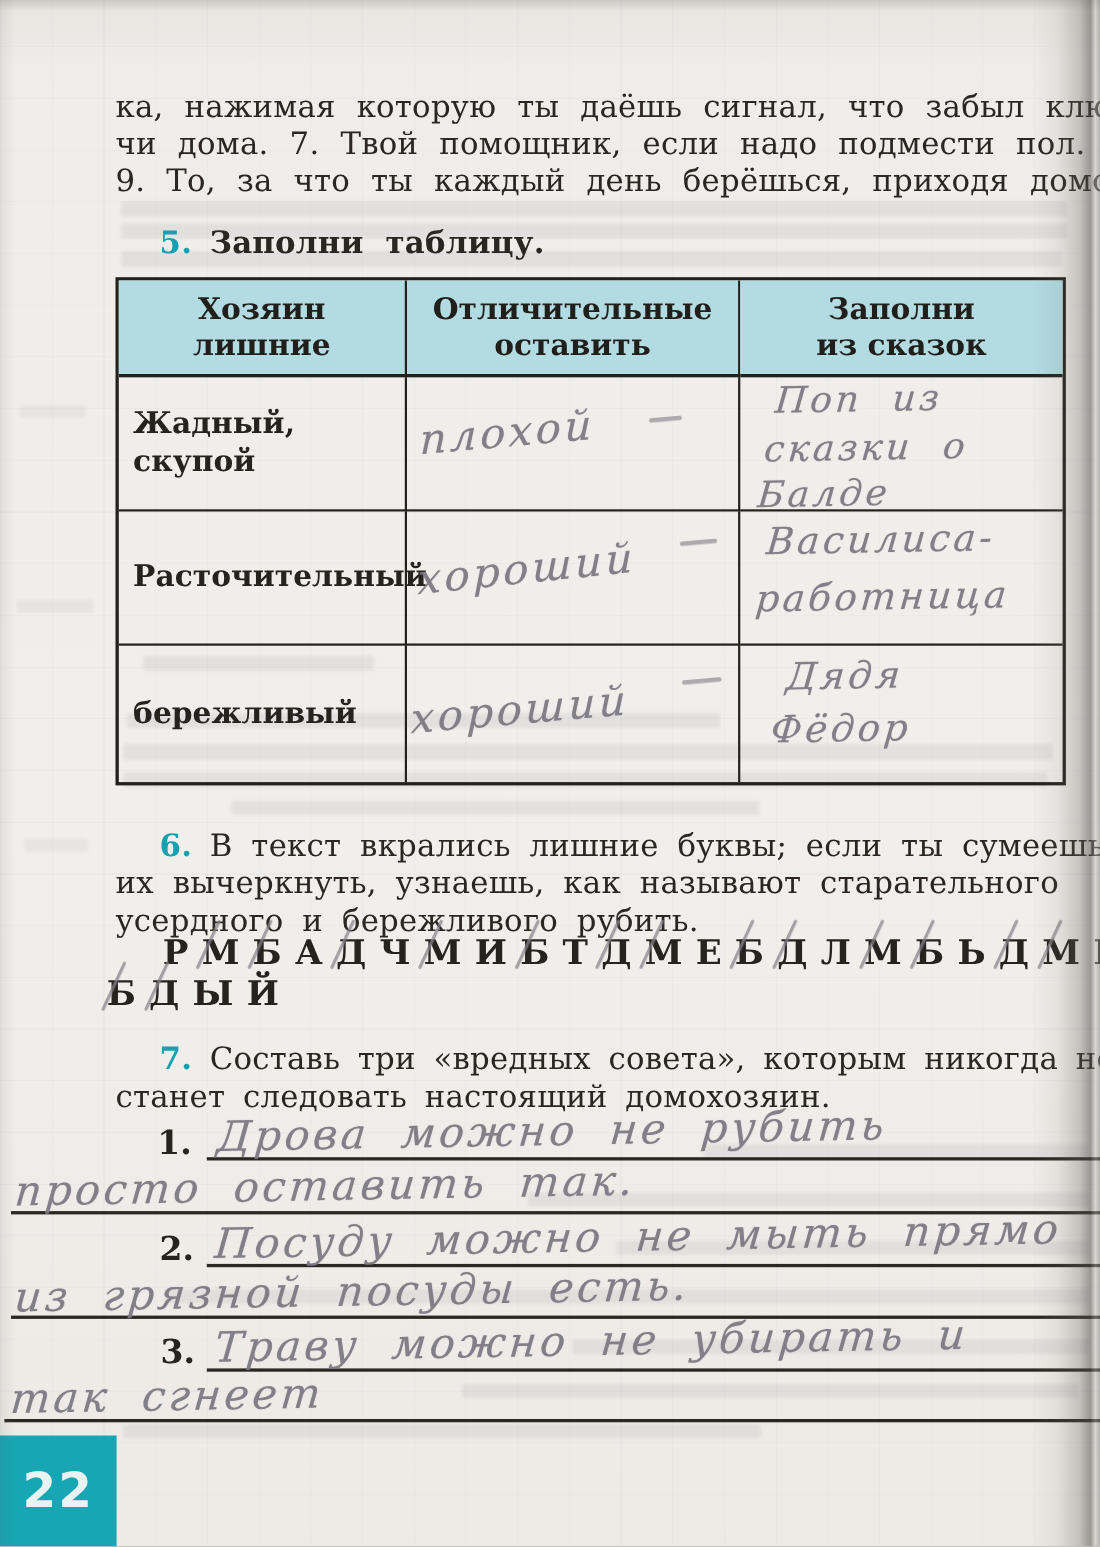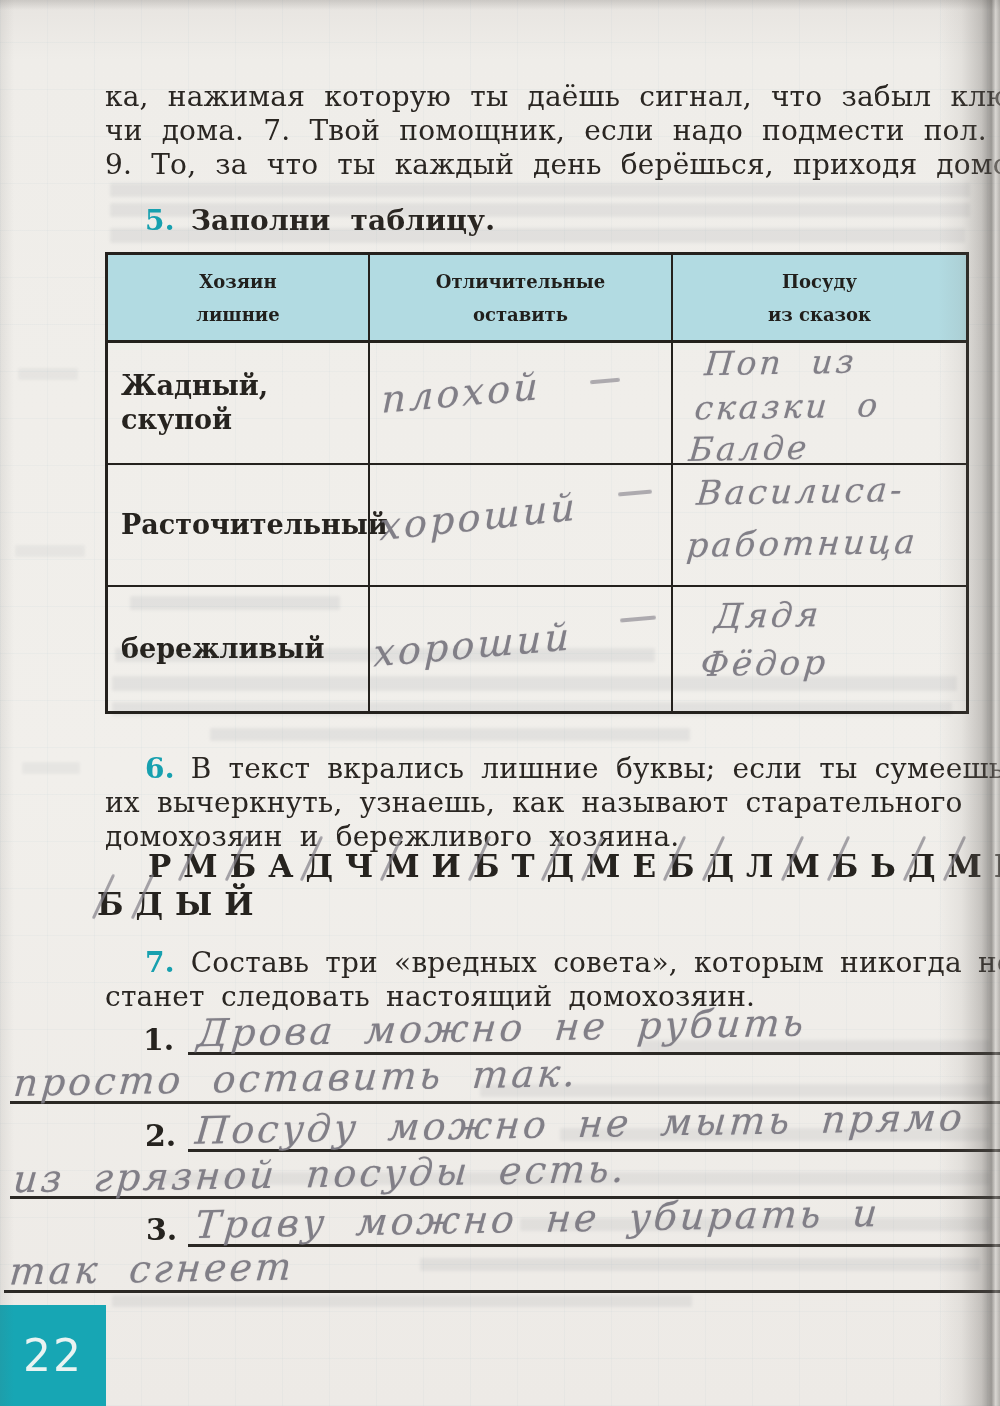--- a/index.html
+++ b/index.html
@@ -29,41 +29,41 @@
   
   .htable{position:absolute; left:105px; top:252px; width:858px;
     display:grid; grid-template-columns:262px 303px 293px;
     grid-template-rows:88px 122px 122px 124px;
     border:3px solid #24211d; background:transparent;}
   .c{position:relative; border-right:2px solid #24211d; border-bottom:2px solid #24211d;}
   .c.lastcol{border-right:none;}
   .c.lastrow{border-bottom:none;}
   .hcell{background:#b2dbe2; border-bottom:3px solid #24211d;
     display:flex; flex-direction:column; align-items:center; justify-content:center;
-    font-weight:700; font-size:18px; color:#211f1c; line-height:33px; text-align:center;}
+    font-weight:700; font-size:27px; color:#211f1c; line-height:33px; text-align:center;}
   .lcell{display:flex; flex-direction:column; justify-content:center;
     padding-left:13px; font-weight:700; font-size:27px; color:#26231f; line-height:34px;}
   .hand{position:absolute; font-family:"DejaVu Serif",serif; font-style:italic;
     color:rgba(124,121,130,.92); white-space:nowrap; letter-spacing:3px; word-spacing:14px;
     transform:skewX(-6deg) rotate(-1deg); text-shadow:0 0 1px rgba(130,127,136,.45);}
   .dash{position:absolute; height:4px; background:#97949b; opacity:.75; border-radius:2px;
     transform:rotate(-5deg); filter:blur(.4px);}
   
   .letters{position:absolute; display:flex;}
   .lt{position:relative; margin-right:12px; font-weight:700; font-size:31px;
     color:#26231f; font-family:"DejaVu Serif",serif;}
   .lt.struck::before{content:""; position:absolute; left:5px; top:-14px; width:3px; height:49px;
     background:rgba(133,130,139,.72); transform:rotate(25deg); border-radius:2px; filter:blur(.3px);}
   
   .rule{position:absolute; height:3px; background:#2b2824;}
   .anum{position:absolute; font-weight:700; font-size:30px; color:#26231f;}
   .g{position:absolute; background:#868b92; opacity:.13; filter:blur(1.6px); border-radius:2px;}
   .pagebox{position:absolute; left:0; top:1305px; width:106px; height:101px;
     background:#17a6b4; display:flex; align-items:center; justify-content:center;}
-  .pagebox span{font-family:"DejaVu Sans",sans-serif; font-weight:400; font-size:44px;
+  .pagebox span{font-family:"DejaVu Sans",sans-serif; font-weight:700; font-size:44px;
     color:#e9f3f2; letter-spacing:2px;}
 </style>
 </head>
 <body>
 
 <div class="page">
   <div class="grid-overlay"></div>
 
   <div class="g" style="left:110px;top:183px;width:860px;height:14px"></div>
   <div class="g" style="left:110px;top:203px;width:860px;height:14px"></div>
@@ -98,21 +98,21 @@
 
     <div class="c hcell">
       <span>Хозяин</span>
       <span>лишние</span>
     </div>
     <div class="c hcell">
       <span>Отличительные</span>
       <span>оставить</span>
     </div>
     <div class="c hcell lastcol">
-      <span>Посуду</span>
+      <span>Заполни</span>
       <span>из сказок</span>
     </div>
 
     <div class="c lcell">
       <span>Жадный,</span>
       <span>скупой</span>
     </div>
     <div class="c">
       <span class="hand" style="left:12px;top:28px;font-size:38px;transform:skewX(-6deg) rotate(-5deg)">плохой</span>
       <div class="dash" style="left:220px;top:36px;width:30px"></div>
@@ -146,21 +146,21 @@
       <span class="hand" style="left:42px;top:8px;font-size:34px">Дядя</span>
       <span class="hand" style="left:28px;top:56px;font-size:34px">Фёдор</span>
     </div>
   </div>
 
   <div>
     <div class="print-line" style="left:145px;top:752px;word-spacing:8px">
       <span class="tnum">6.</span><span>В текст вкрались лишние буквы; если ты сумеешь</span>
     </div>
     <div class="print-line" style="left:105px;top:786px;word-spacing:8px">их вычеркнуть, узнаешь, как называют старательного</div>
-    <div class="print-line" style="left:105px;top:820px;word-spacing:8px">домохозяин и бережливого хозяина.</div>
+    <div class="print-line" style="left:105px;top:820px;word-spacing:8px">усердного и бережливого рубить.</div>
     <div id="letters1" class="letters" style="left:148px;top:848px">
         <span class="lt">Р</span>
         <span class="lt struck">М</span>
         <span class="lt struck">Б</span>
         <span class="lt">А</span>
         <span class="lt struck">Д</span>
         <span class="lt">Ч</span>
         <span class="lt struck">М</span>
         <span class="lt">И</span>
         <span class="lt struck">Б</span>

